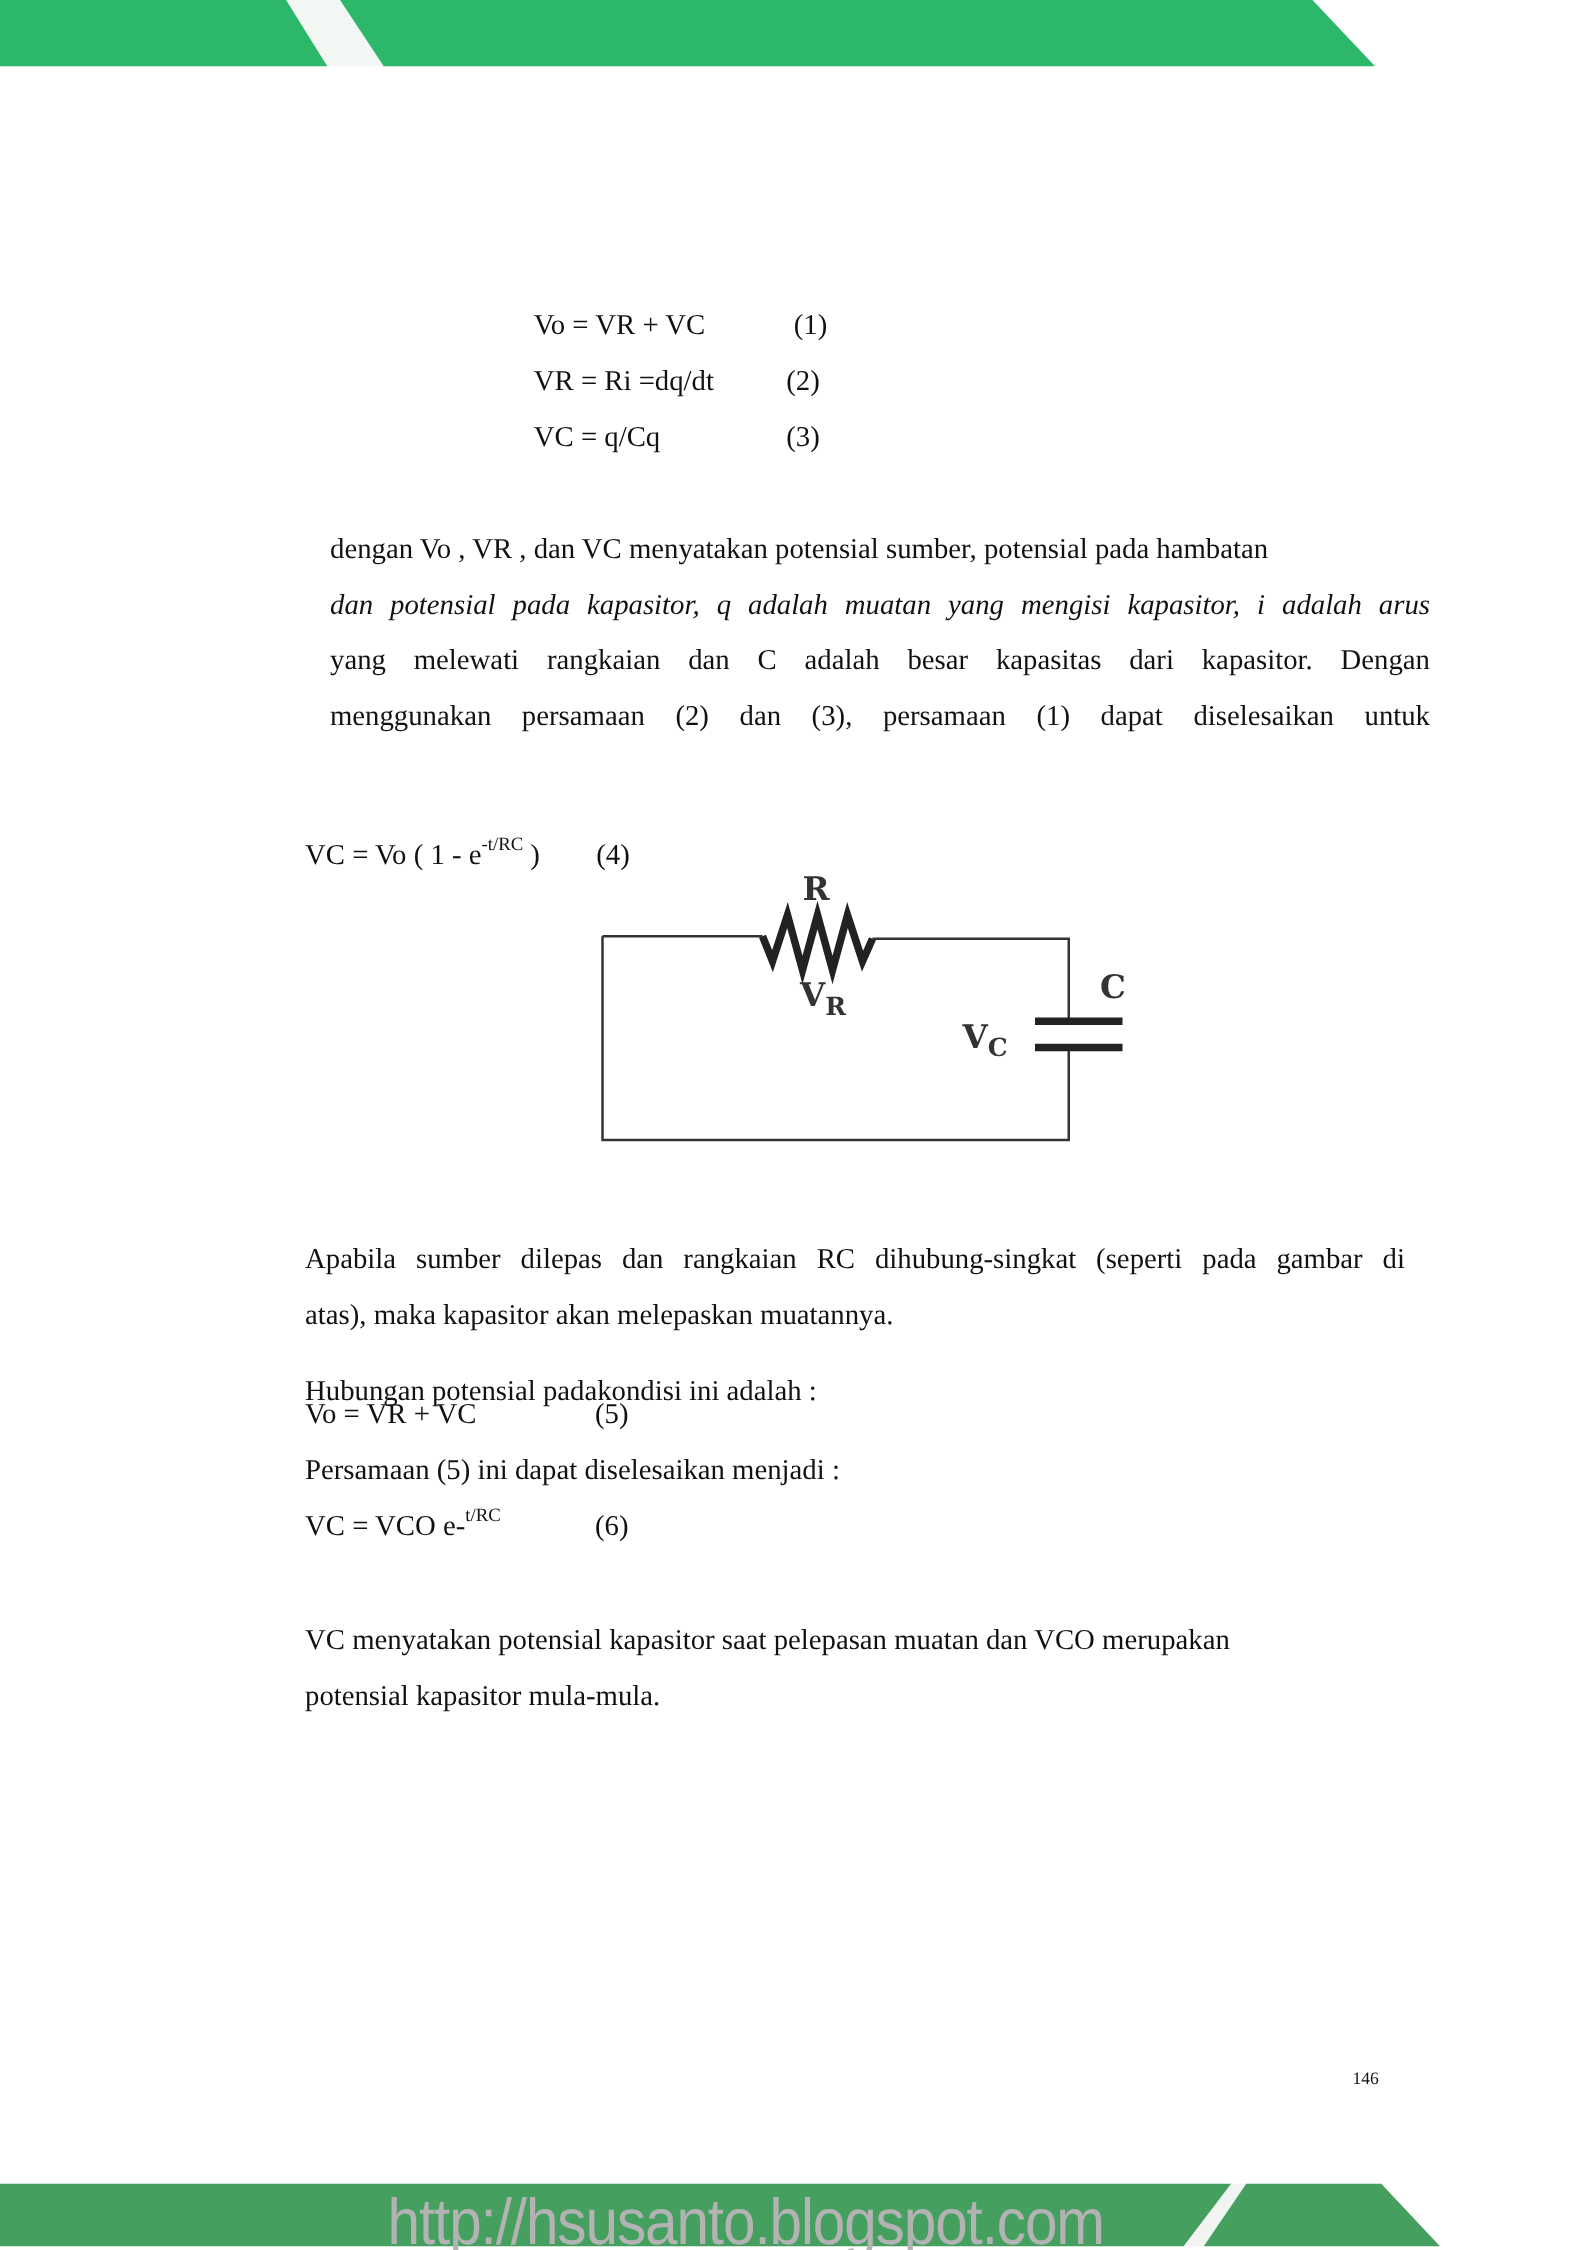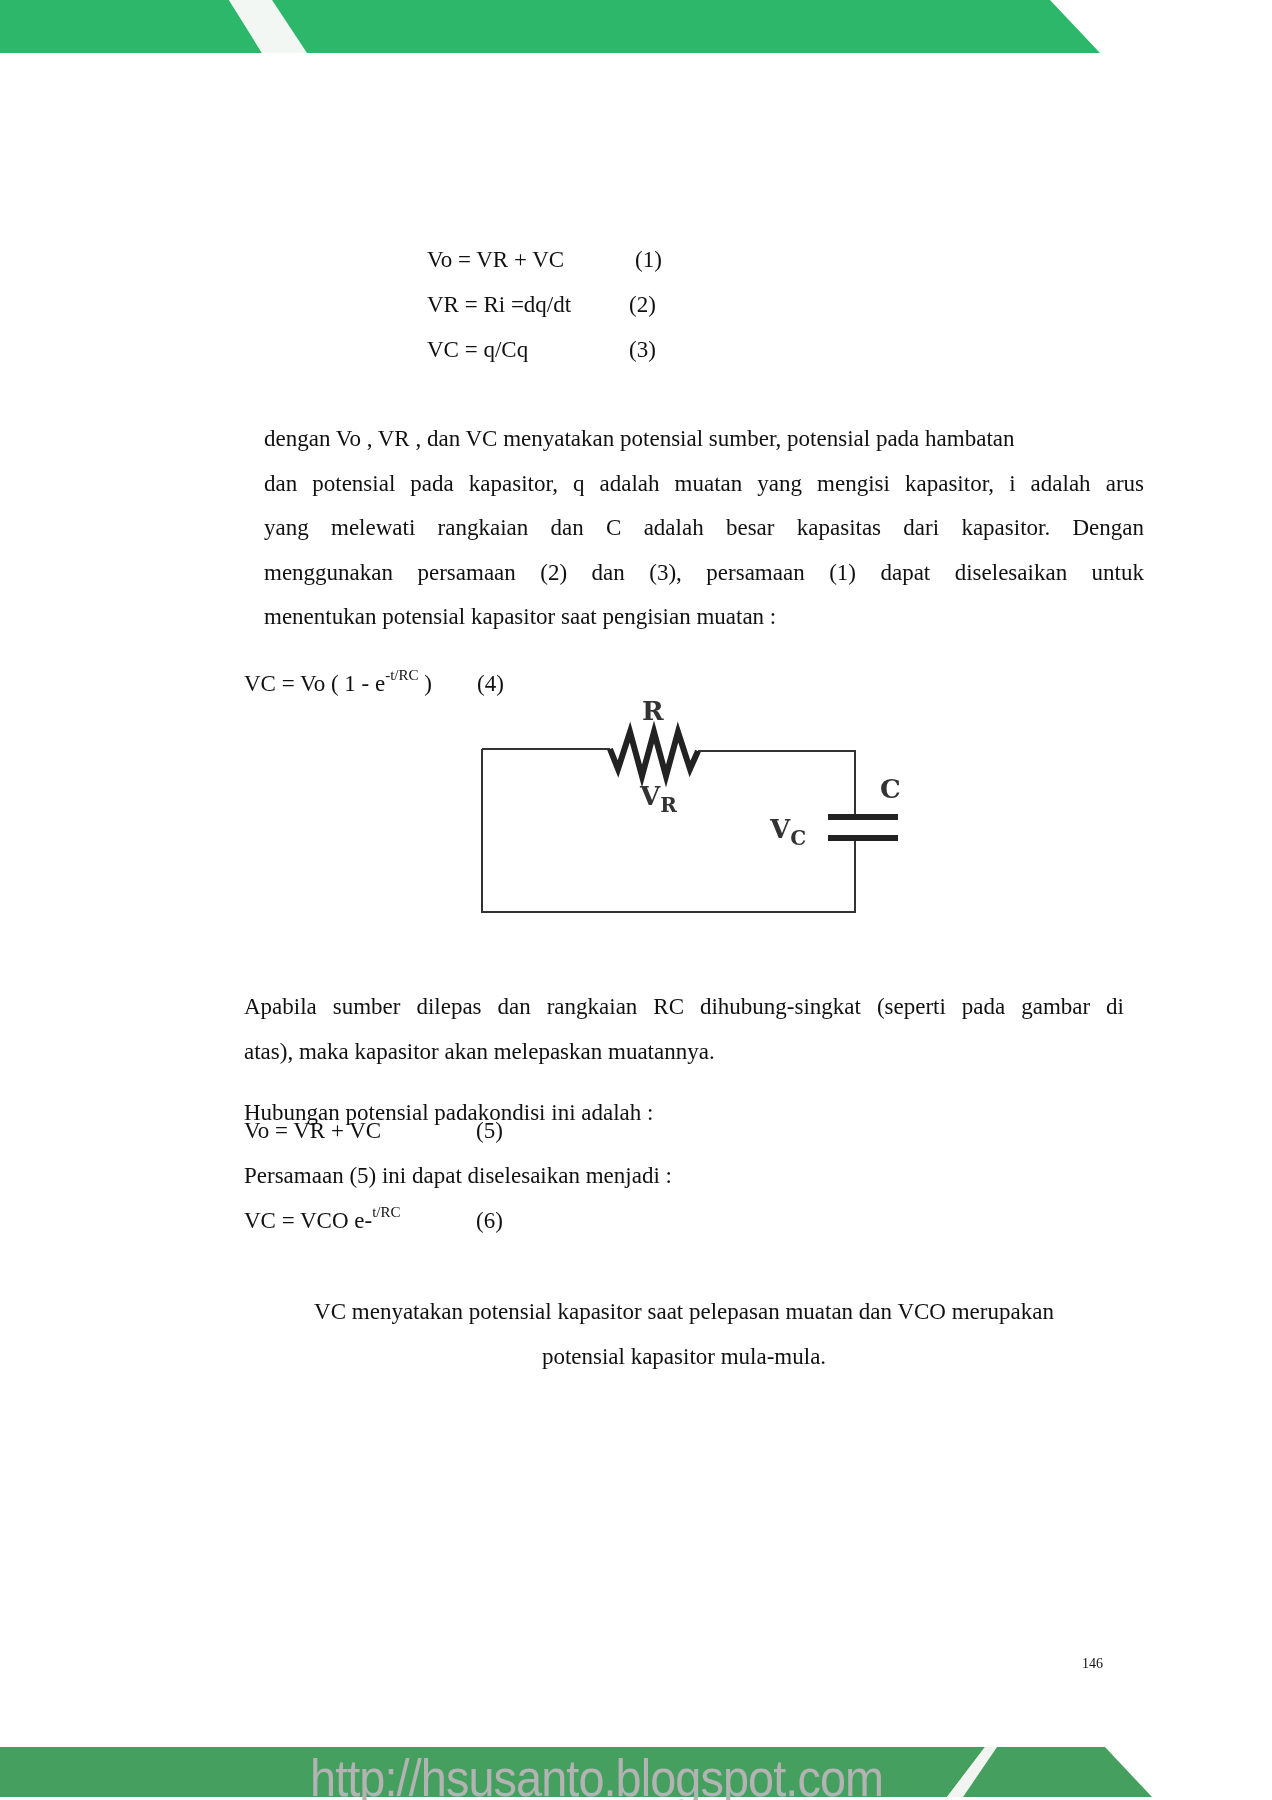--- a/index.html
+++ b/index.html
@@ -37,24 +37,23 @@
   <span>VR = Ri =dq/dt</span>
   <span class="num" style="left:202px;">(2)</span>
 </div>
 <div class="eqline" style="left:427px; top:337px;">
   <span>VC = q/Cq</span>
   <span class="num" style="left:202px;">(3)</span>
 </div>
 
 <div class="para" style="top:417px;margin-left:20px;">
   <span class="line">dengan Vo , VR , dan VC menyatakan potensial sumber, potensial pada hambatan</span>
-  <span class="line" style="text-align:justify; text-align-last:justify;">dan potensial pada kapasitor, q adalah muatan yang mengisi kapasitor, i adalah arus</span>
+  <span class="line" style="text-align:justify; text-align-last:justify;font-style:italic;">dan potensial pada kapasitor, q adalah muatan yang mengisi kapasitor, i adalah arus</span>
   <span class="line" style="text-align:justify; text-align-last:justify; white-space:normal;">yang melewati rangkaian dan C adalah besar kapasitas dari kapasitor. Dengan</span>
   <span class="line" style="text-align:justify; text-align-last:justify; white-space:normal;font-family:Liberation Serif, serif;">menggunakan persamaan (2) dan (3), persamaan (1) dapat diselesaikan untuk</span>
-  <span class="line">menentukan potensial kapasitor saat pengisian muatan :</span>
 </div>
 
 <div class="eqline" style="left:244px; top:652px;margin-top:19px;">
   <span>VC = Vo ( 1 - e</span><sup>-t/RC</sup><span> )</span>
   <span class="num" style="left:233px;">(4)</span>
 </div>
 
 <svg id="circuit" class="abs" viewBox="0 0 440 240">
   <g stroke="#333" stroke-width="2" fill="none">
     <polyline points="12,69 140,69"></polyline>
@@ -83,21 +82,21 @@
 
 <div class="eqline" style="left:244px; top:1163px;">
   <span>Persamaan (5) ini dapat diselesaikan menjadi :</span>
 </div>
 
 <div class="eqline" style="left:244px; top:1208px;">
   <span>VC = VCO e-</span><sup>t/RC</sup>
   <span class="num" style="left:232px;">(6)</span>
 </div>
 
-<div class="para" style="top:1290px;text-align:center;">
+<div class="para" style="top:1290px;">
   <span class="line">VC menyatakan potensial kapasitor saat pelepasan muatan dan VCO merupakan</span>
   <span class="line">potensial kapasitor mula-mula.</span>
 </div>
 
 <div id="page-number" class="abs">146</div>
 
 <svg id="bottom-banner" class="abs" viewBox="0 0 1272 56">
   <polygon points="0,3 985,3 947,53 0,53" fill="#45a05f"></polygon>
   <polygon points="985,3 997,3 963,53 947,53" fill="#f1f4f1"></polygon>
   <polygon points="997,3 1105,3 1152,53 963,53" fill="#45a05f"></polygon>

